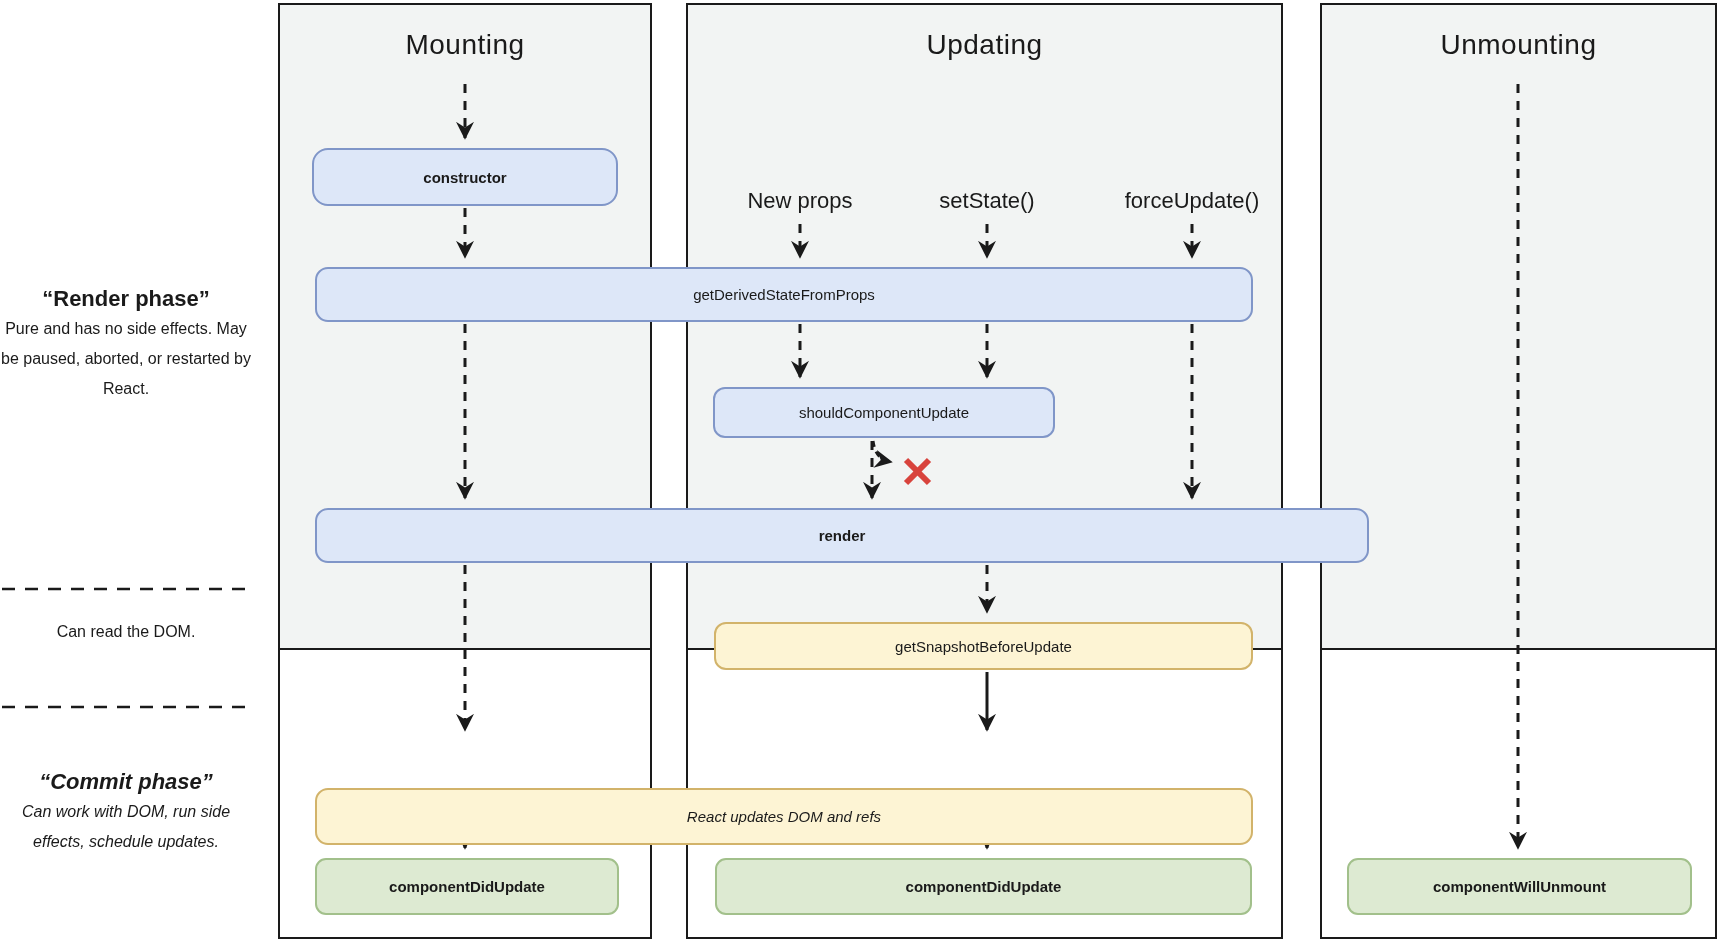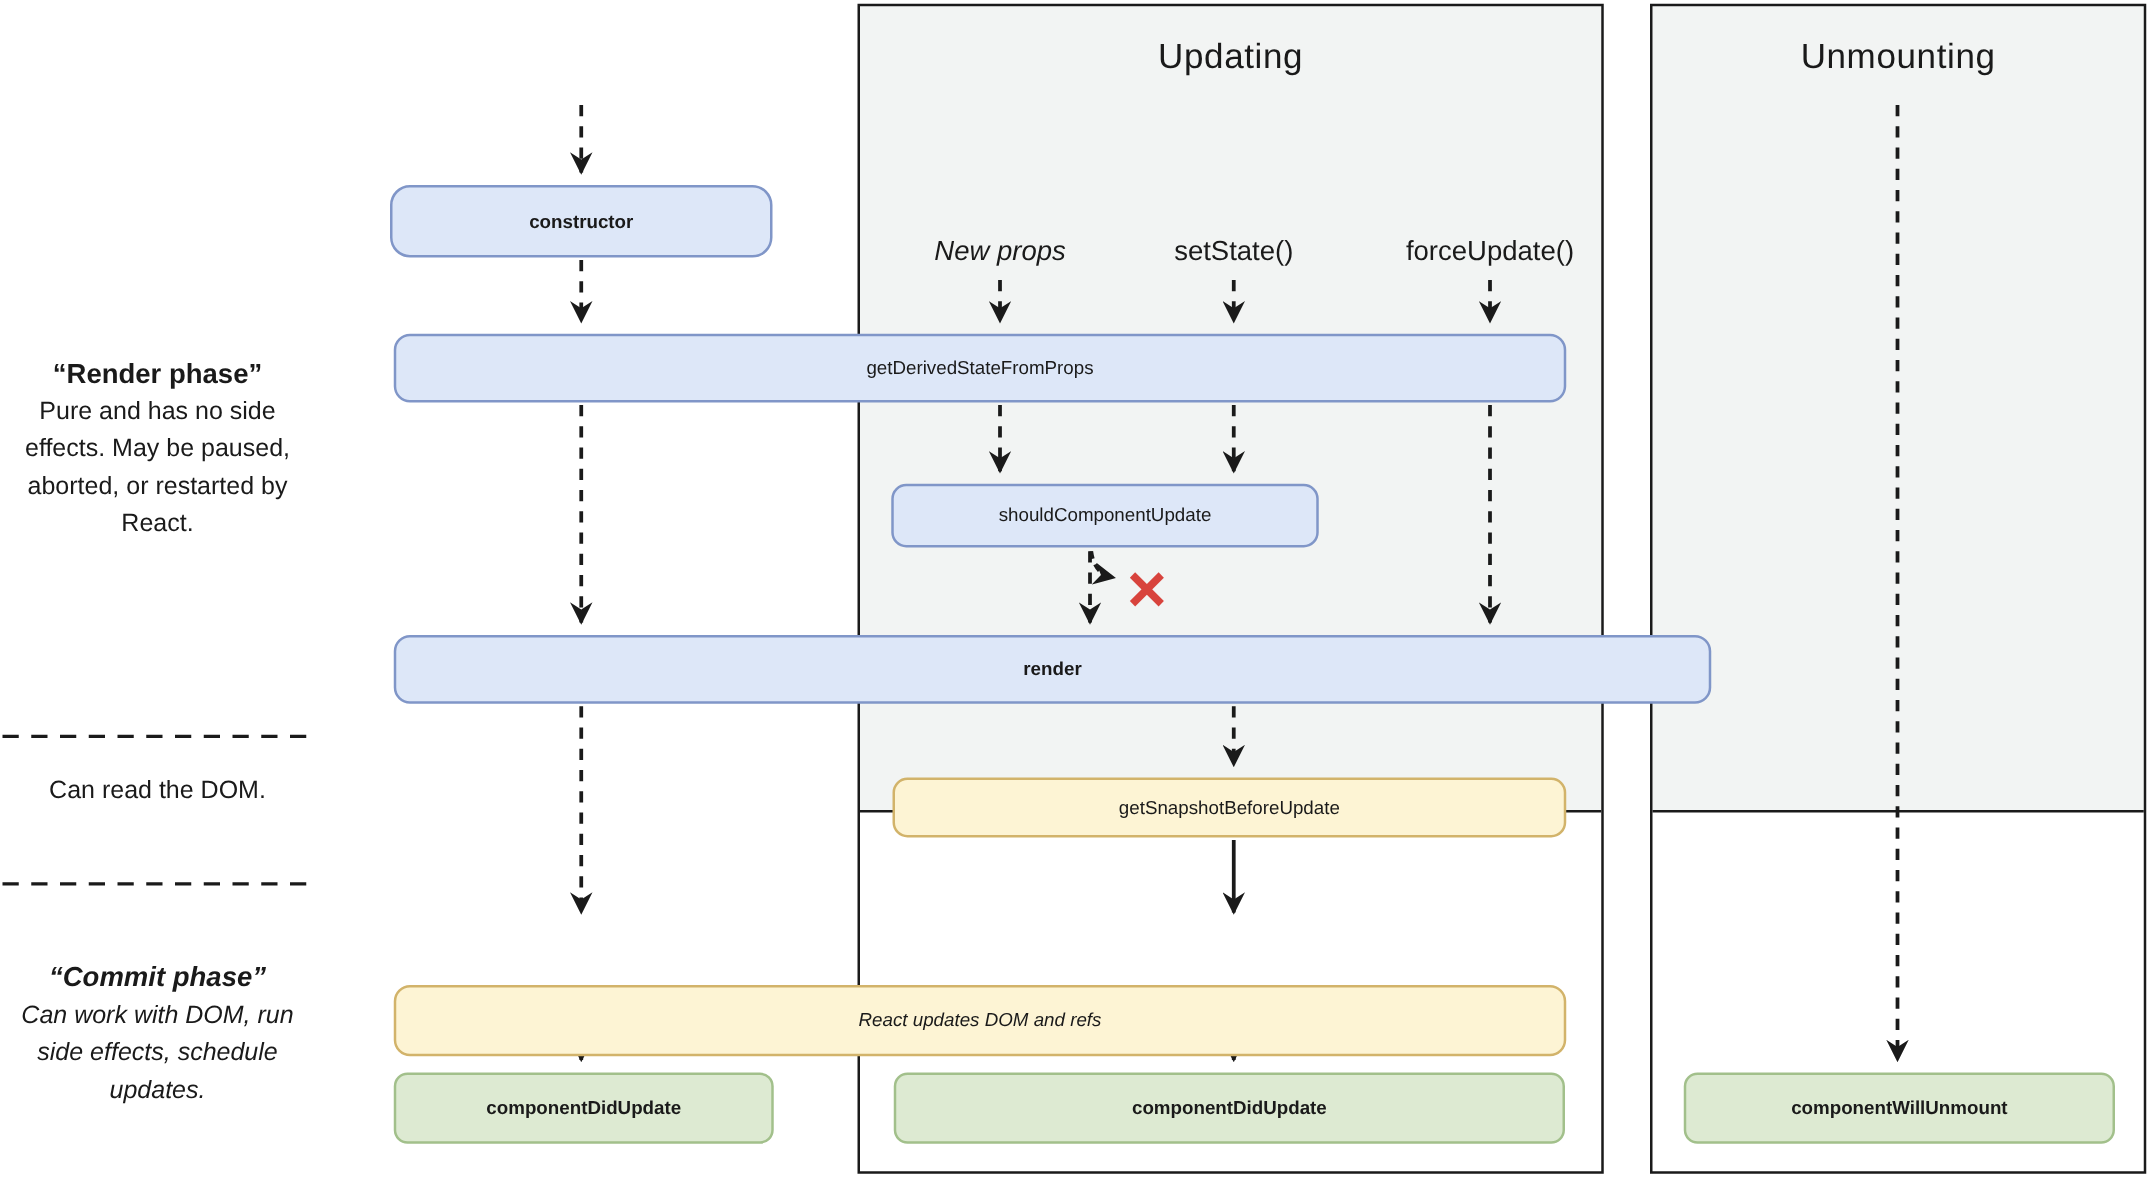--- a/index.html
+++ b/index.html
@@ -14,57 +14,61 @@
     box-sizing:border-box;
   }
   .col .divider{position:absolute;left:0;right:0;top:643px;height:2px;background:#1a1a1a;}
   .col h2{
     margin:0;position:absolute;top:24px;left:0;right:0;text-align:center;
     font-size:28px;font-weight:400;letter-spacing:.5px;
   }
   
   .phase-label{position:absolute;left:0;width:252px;text-align:center;}
   .phase-label .t{font-size:22px;font-weight:700;line-height:31px;}
-  .phase-label .d{font-size:20px;line-height:30px;}
+  .phase-label .d{font-size:16px;line-height:30px;}
   
   .node{
     position:absolute;display:flex;align-items:center;justify-content:center;
     box-sizing:border-box;border:2px solid;border-radius:13px;
     font-size:15px;z-index:3;cursor:pointer;
   }
   .node.blue{background:#dde7f8;border-color:#8096c8;}
   .node.yellow{background:#fdf4d4;border-color:#d2b36a;}
   .node.green{background:#ddead2;border-color:#a2c08b;}
   .node.bold{font-weight:700;}
   .node.italic{font-style:italic;}
   
   .trigger{
     position:absolute;width:240px;text-align:center;font-size:22px;z-index:2;top:188px;
   }
-  .trigger.italic{font-style:italic;}
+  .trigger.italic{}
   
   #arrows{position:absolute;left:0;top:0;z-index:2;pointer-events:none;}
 </style>
 </head>
 <body>
 
 <div id="stage">
 
   <div class="phase-label" style="top:283px;">
     <div class="t">“Render phase”</div>
     <div class="d">Pure and has no side effects. May be paused, aborted, or restarted by React.</div>
   </div>
   <div class="phase-label" style="top:617px;">
     <div class="d">Can read the DOM.</div>
   </div>
   <div class="phase-label" style="top:766px;font-style:italic;">
     <div class="t">“Commit phase”</div>
     <div class="d">Can work with DOM, run side effects, schedule updates.</div>
   </div>
 
+  <div class="col" style="left:278px;width:374px;">
+    <h2>Mounting</h2>
+    <div class="divider"></div>
+  </div>
   <div class="col" style="left:686px;width:597px;">
     <h2>Updating</h2>
     <div class="divider"></div>
   </div>
   <div class="col" style="left:1320px;width:397px;">
     <h2>Unmounting</h2>
     <div class="divider"></div>
   </div>
 
   <div class="trigger italic" style="left:680px;">New props</div>

